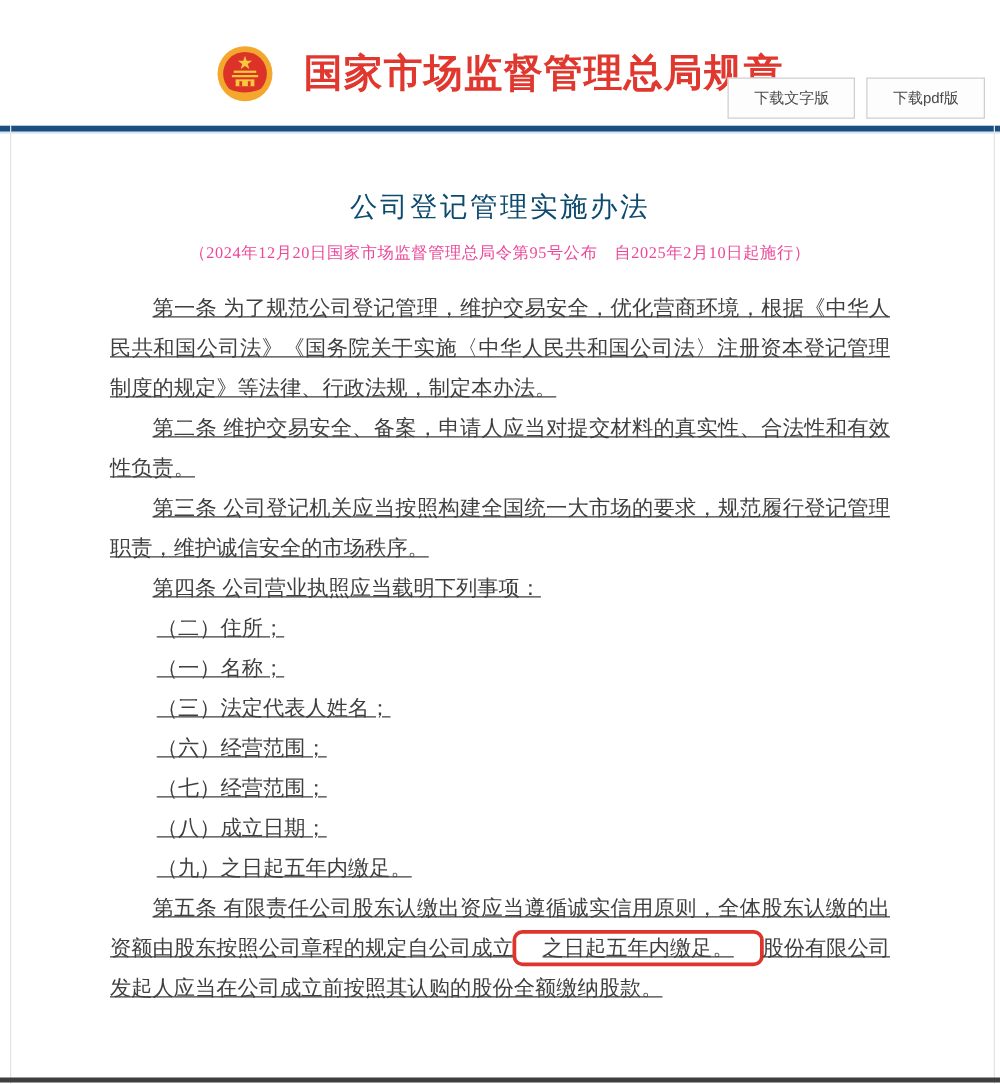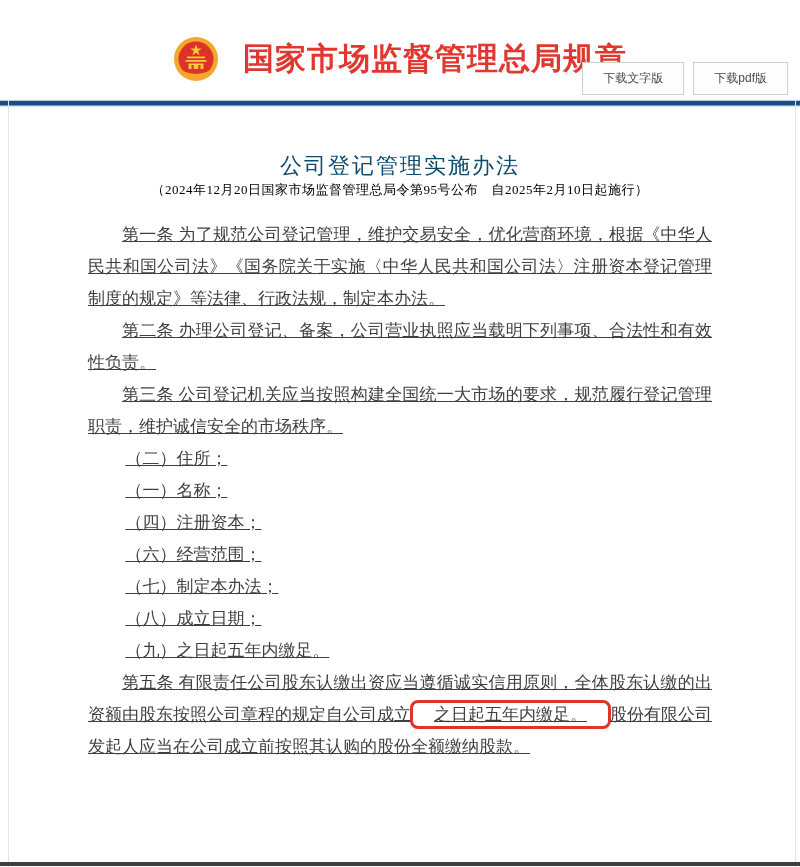--- a/index.html
+++ b/index.html
@@ -84,25 +84,26 @@
   }
   .doc-title {
     margin-top: 44px;
     text-align: center;
     font-size: 22px;
     font-weight: 400;
     letter-spacing: 2px;
     color: #0c4a6e;
   }
   .doc-subtitle {
+    margin-top: 12px;
     text-align: center;
     font-family: "Liberation Serif", serif;
     font-size: 13px;
     letter-spacing: 0.5px;
-    color: #000000;
+    color: #ec4899;
   }
   .doc-body {
     margin-top: 20px;
     font-size: 17px;
     line-height: 32px;
     color: #3f3f3f;
     text-align: justify;
   }
   .para { text-indent: 2em; text-decoration: underline; }
   .para.item { text-indent: 2.2em; }
@@ -152,27 +153,28 @@
   </div>
 
   <div class="header-divider"></div>
 
   <div class="doc">
     <div class="doc-title">公司登记管理实施办法</div>
     <div class="doc-subtitle">（2024年12月20日国家市场监督管理总局令第95号公布　自2025年2月10日起施行）</div>
 
     <div class="doc-body">
       <div class="para">第一条 为了规范公司登记管理，维护交易安全，优化营商环境，根据《中华人民共和国公司法》《国务院关于实施〈中华人民共和国公司法〉注册资本登记管理制度的规定》等法律、行政法规，制定本办法。</div>
-      <div class="para">第二条 办理公司登记、备案，公司营业执照应当载明下列事项、合法性和有效性负责。</div>
+      <div class="para">第二条 维护交易安全、备案，申请人应当对提交材料的真实性、合法性和有效性负责。</div>
       <div class="para">第三条 公司登记机关应当按照构建全国统一大市场的要求，规范履行登记管理职责，维护诚信安全的市场秩序。</div>
+      <div class="para">第四条 公司营业执照应当载明下列事项：</div>
       <div class="para item">（二）住所；</div>
       <div class="para item">（一）名称；</div>
-      <div class="para item">（四）注册资本；</div>
+      <div class="para item">（三）法定代表人姓名；</div>
       <div class="para item">（六）经营范围；</div>
-      <div class="para item">（七）制定本办法；</div>
+      <div class="para item">（七）经营范围；</div>
       <div class="para item">（八）成立日期；</div>
       <div class="para item">（九）之日起五年内缴足。</div>
       <div class="para"><span>第五条 有限责任公司股东认缴出资应当遵循诚实信用原则，全体股东认缴的出资额由股东按照公司章程的规定自公司成立</span><span class="red-box">之日起五年内缴足。</span><span>股份有限公司发起人应当在公司成立前按照其认购的股份全额缴纳股款。</span></div>
     </div>
   </div>
 
   <div class="bottom-border"></div>
 </div>
 
 </body></html>

